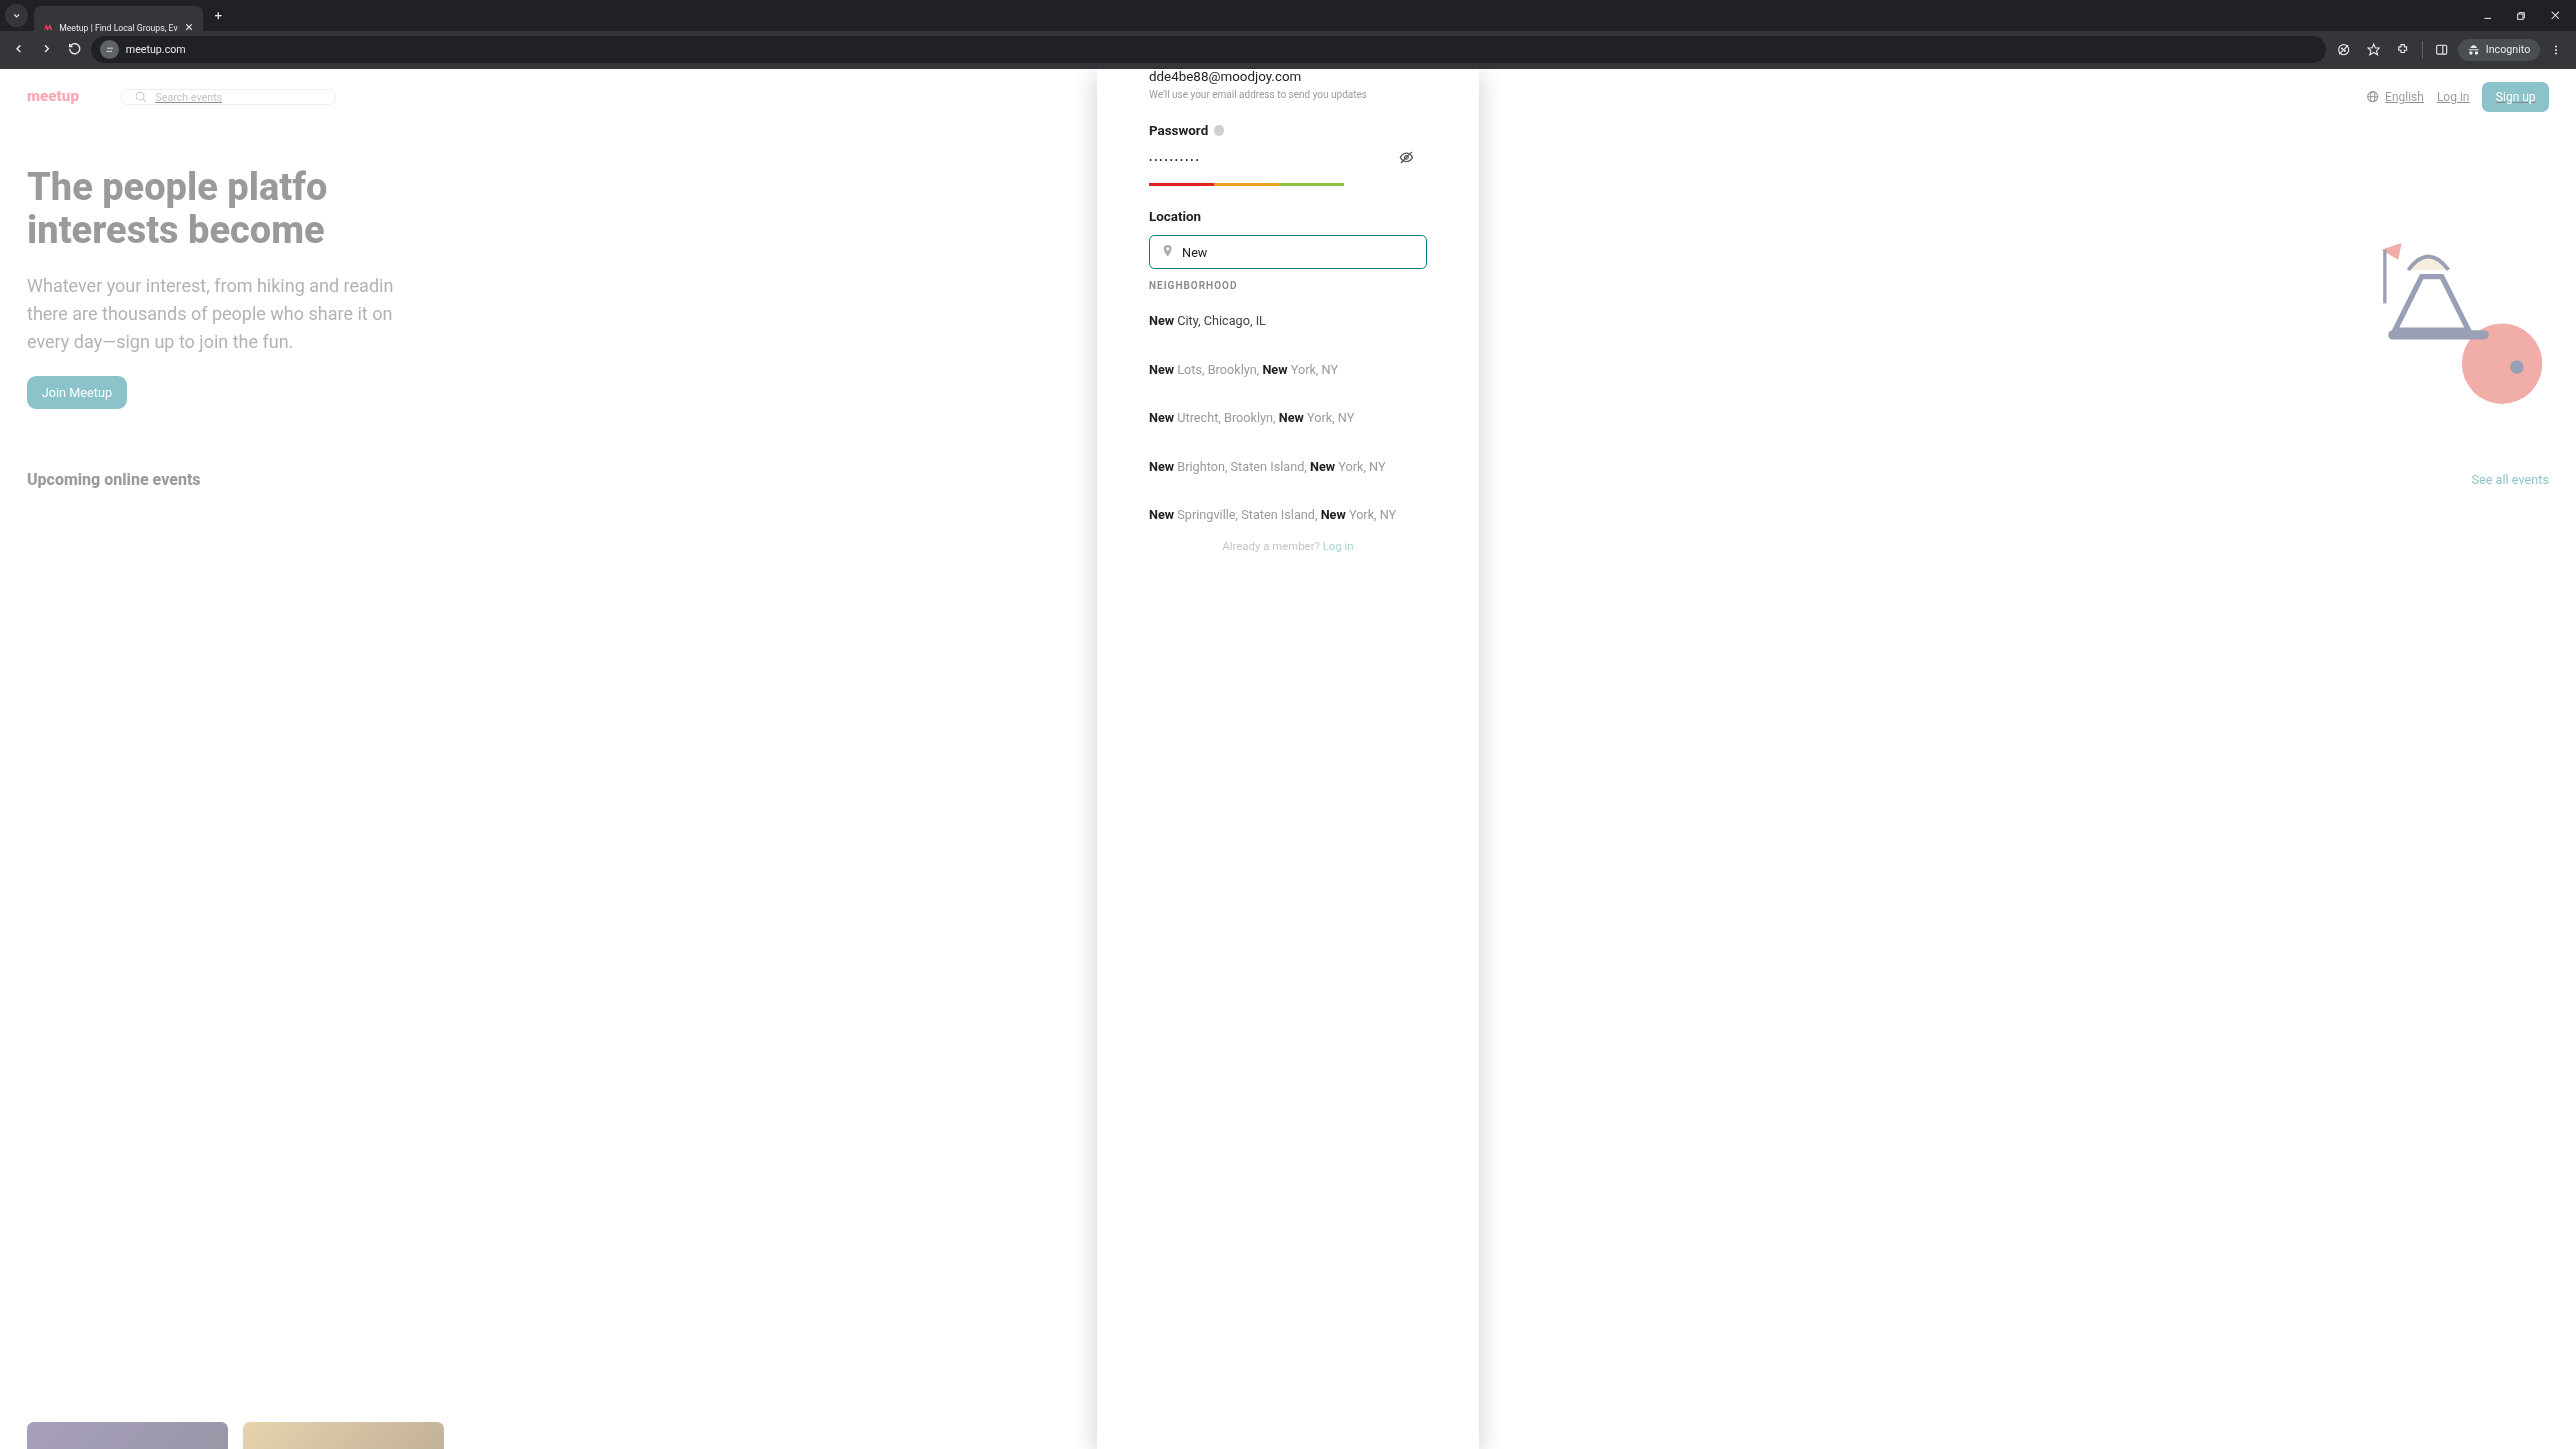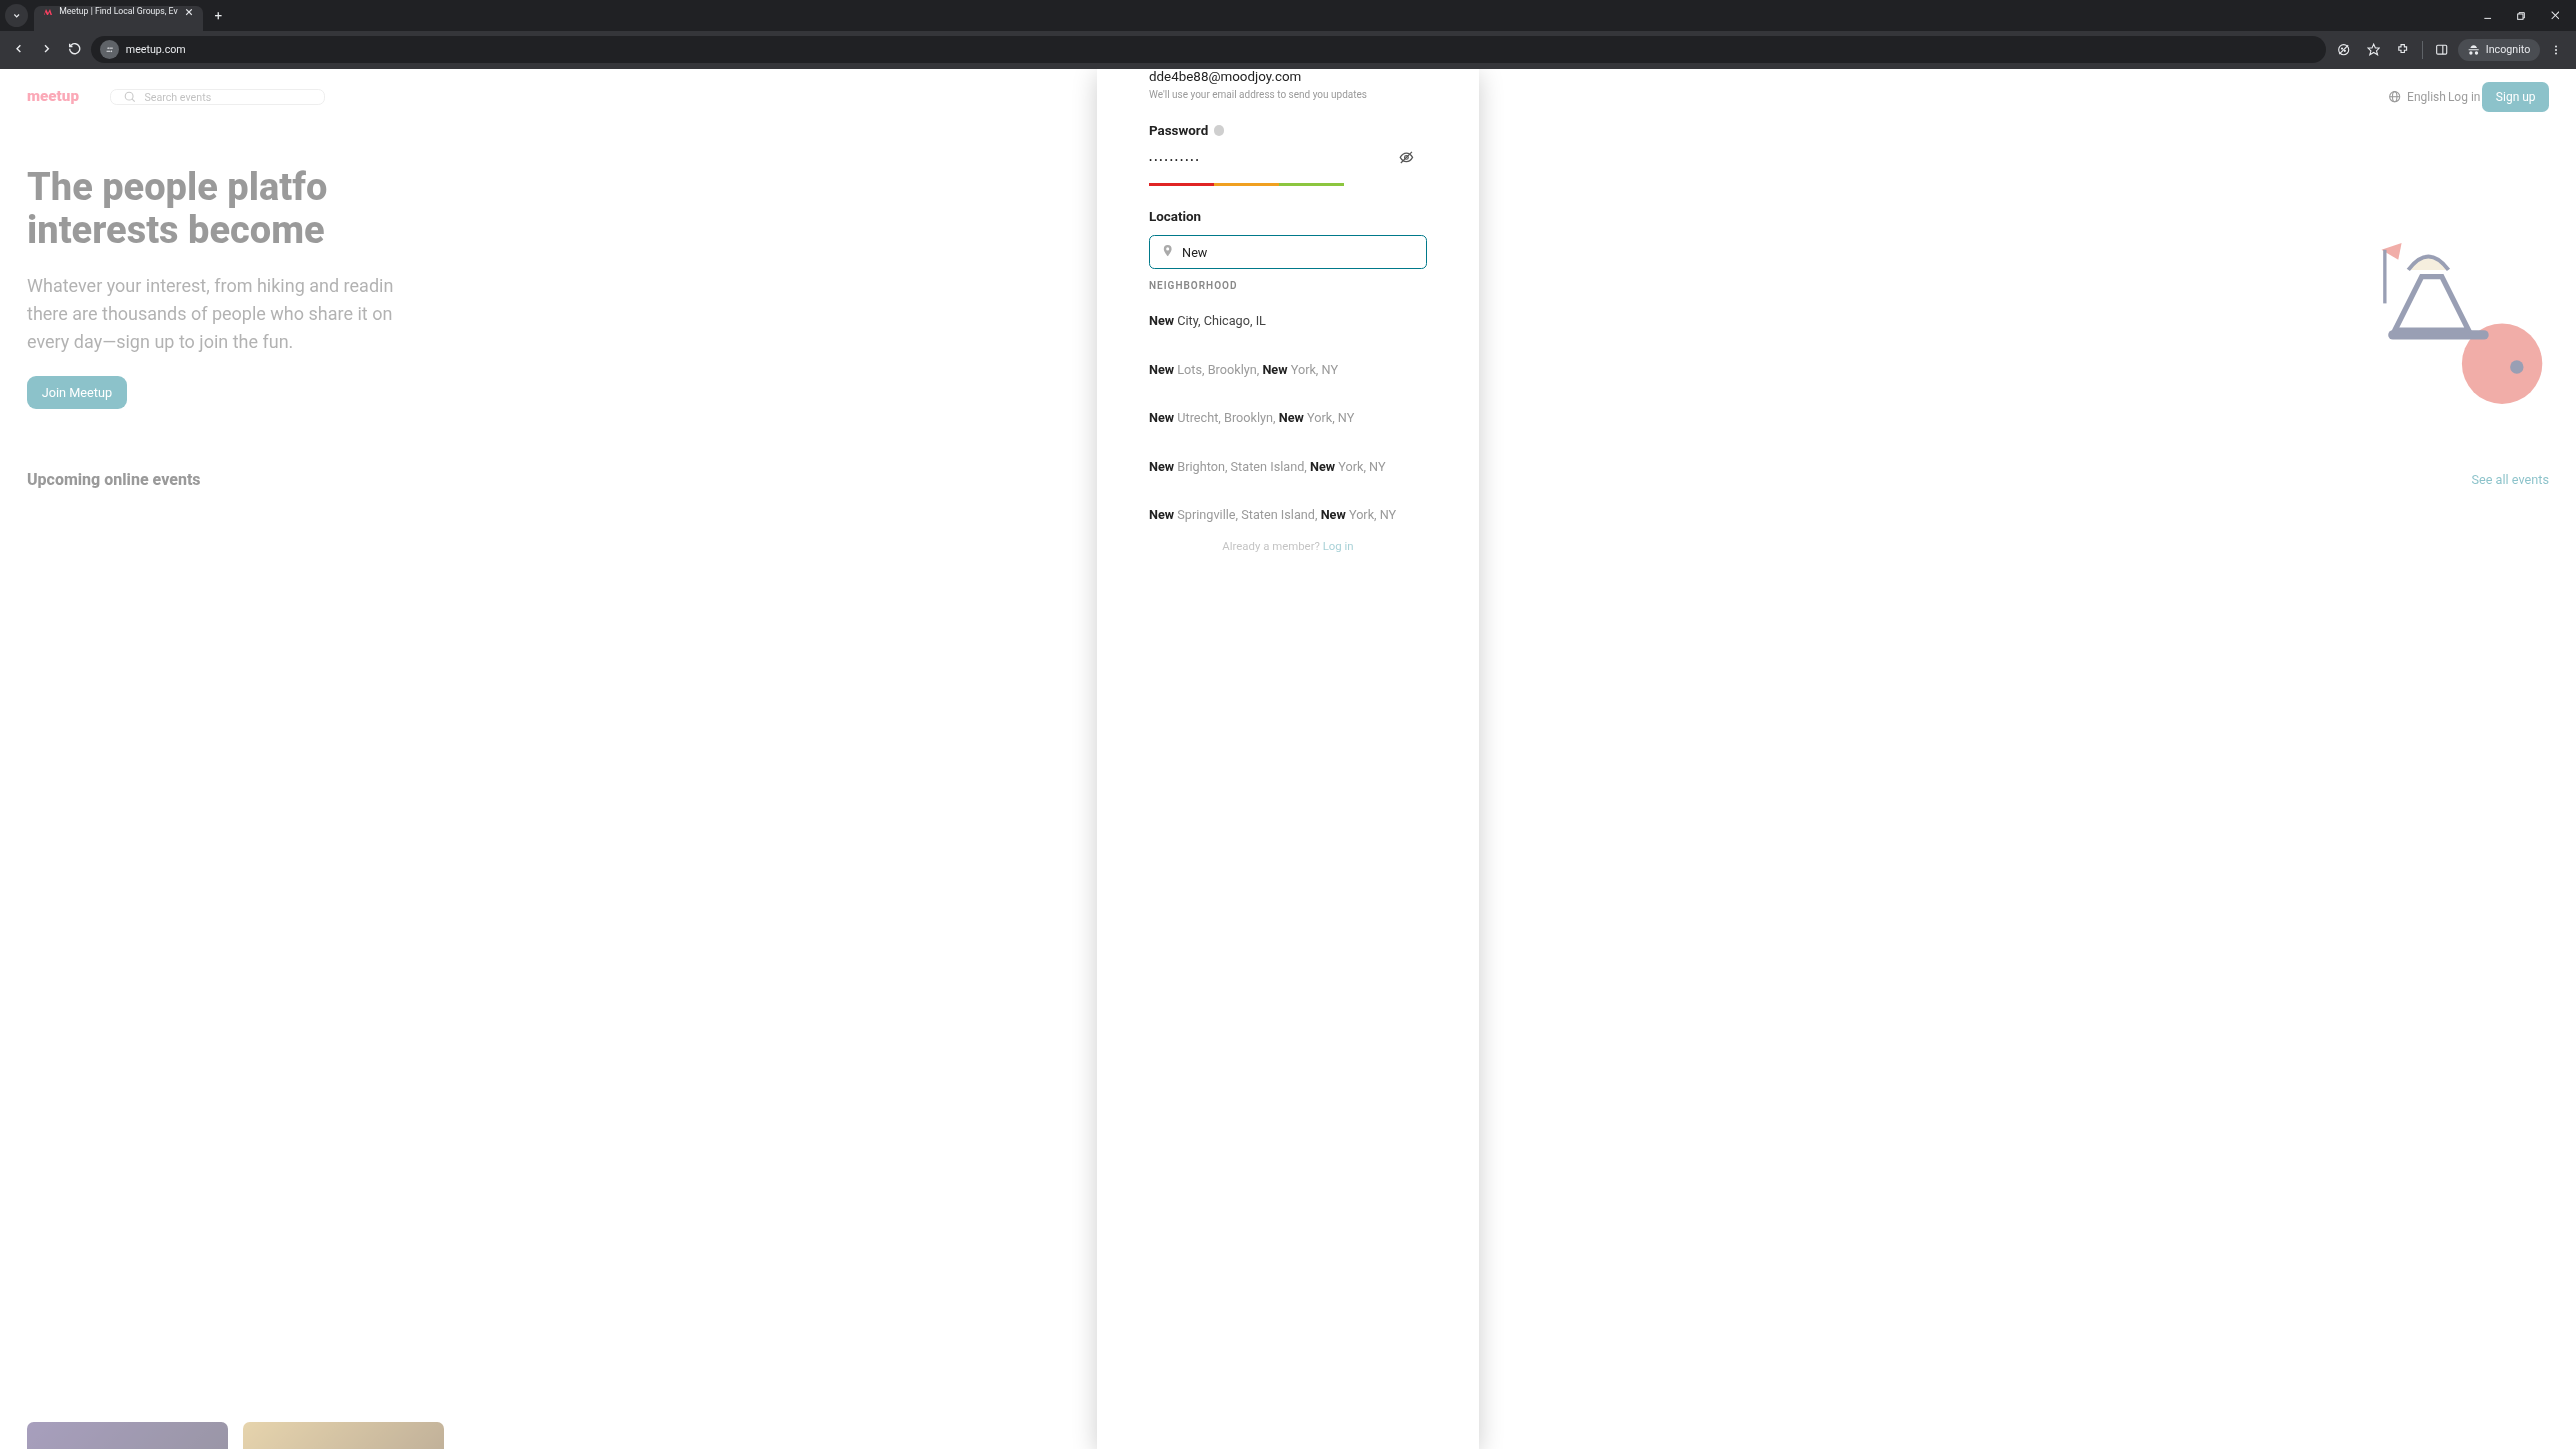--- a/index.html
+++ b/index.html
@@ -3,21 +3,21 @@
 <meta charset="utf-8">
 <style>
 * { margin: 0; padding: 0; box-sizing: border-box; font-family: -apple-system, BlinkMacSystemFont, "Segoe UI", Roboto, sans-serif; }
 html, body { width: 100%; height: 100%; overflow: hidden; }
 body { background: #202124; }
 
 
 .browser-chrome { background: #202124; }
 .tab-strip { display: flex; align-items: center; height: 31px; padding: 0 5.4px; gap: 5.4px; }
 .tab-dropdown { width: 23px; height: 23px; border-radius: 50%; background: #35363a; display: flex; align-items: center; justify-content: center; color: #e8eaed; cursor: pointer; }
-.tab { display: flex; align-items: flex-start; gap: 5.4px; background: #35363a; border-radius: 6.7px 6.7px 0 0; height: 27px; padding: 0 8px; min-width: 161px; max-width: 174px; color: #e8eaed; margin-top: 8px; }
+.tab { display: flex; align-items: flex-end; gap: 5.4px; background: #35363a; border-radius: 6.7px 6.7px 0 0; height: 27px; padding: 0 8px; min-width: 161px; max-width: 174px; color: #e8eaed; margin-top: 8px; }
 .tab .favicon { width: 12px; height: 12px; display: flex; align-items: center; justify-content: center; }
 .tab .favicon svg { width: 12px; height: 12px; }
 .tab-title { flex: 1; white-space: nowrap; overflow: hidden; text-overflow: ellipsis; font-size: 8.7px; }
 .tab-close { width: 12px; height: 12px; display: flex; align-items: center; justify-content: center; color: #e8eaed; cursor: pointer; font-size: 10.7px; }
 .new-tab { width: 20px; height: 20px; display: flex; align-items: center; justify-content: center; color: #e8eaed; cursor: pointer; font-size: 13.4px; border-radius: 50%; }
 .window-controls { margin-left: auto; display: flex; gap: 2.7px; }
 .window-btn { width: 31px; height: 23px; display: flex; align-items: center; justify-content: center; color: #e8eaed; cursor: pointer; }
 
 .toolbar { display: flex; align-items: flex-start; gap: 4px; padding: 5.4px 6.7px; background: #35363a; }
 .nav-btn { width: 24px; height: 24px; display: flex; align-items: center; justify-content: center; color: #e8eaed; border-radius: 50%; cursor: pointer; }
@@ -26,21 +26,21 @@
 .url-text { font-size: 10.7px; color: #e8eaed; }
 .tb-icons { display: flex; align-items: center; gap: 2.7px; }
 .tb-icon { width: 27px; height: 27px; display: flex; align-items: center; justify-content: center; color: #e8eaed; cursor: pointer; }
 .incognito-chip { display: flex; align-items: center; gap: 5.4px; background: #4a4d52; border-radius: 14.8px; padding: 4px 9.4px; color: #e8eaed; cursor: pointer; }
 .tb-sep { width: 0.7px; height: 17.4px; background: #5f6368; margin: 0 2.7px; }
 
 
 .page-area { position: relative; background: #fff; height: calc(100vh - 31px - 38px); overflow: hidden; }
 
 
-.site-header { display: flex; align-items: center; gap: 2px; padding: 13.4px 27px; }
+.site-header { display: flex; align-items: center; gap: 13px; padding: 13.4px 27px; text-decoration: underline; }
 .logo svg { width: 81px; height: 25.5px; }
 .search-pill { flex: 0 0 auto; display: flex; align-items: center; gap: 8px; border: 0.7px solid #d9d9d9; border-radius: 6.7px; padding: 0 12px; color: #777; background: #fff; width: 215px; }
 .header-spacer { flex: 1; }
 .lang-btn { display: flex; align-items: center; gap: 5.4px; color: #222; font-size: 12px; cursor: pointer; }
 .login-link { font-size: 12px; color: #222; cursor: pointer; }
 .signup-btn { background: #00798a; color: #fff; border-radius: 6.7px; padding: 8px 13.4px; font-size: 12px; cursor: pointer; }
 
 .hero { padding: 40px 27px 13.4px; }
 .hero h1 { font-size: 38px; font-weight: 800; color: #212121; line-height: 1.15; max-width: 416px; }
 .hero p { margin-top: 19px; font-size: 18px; color: #555; max-width: 376px; line-height: 1.55; }

